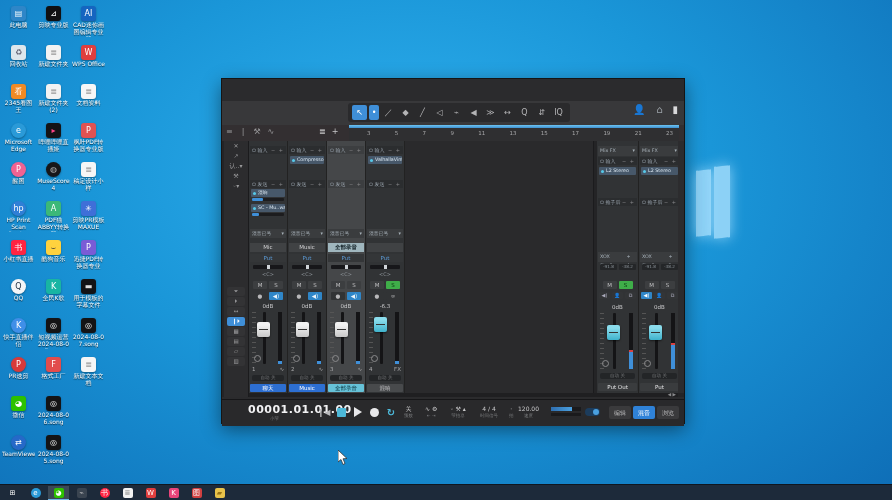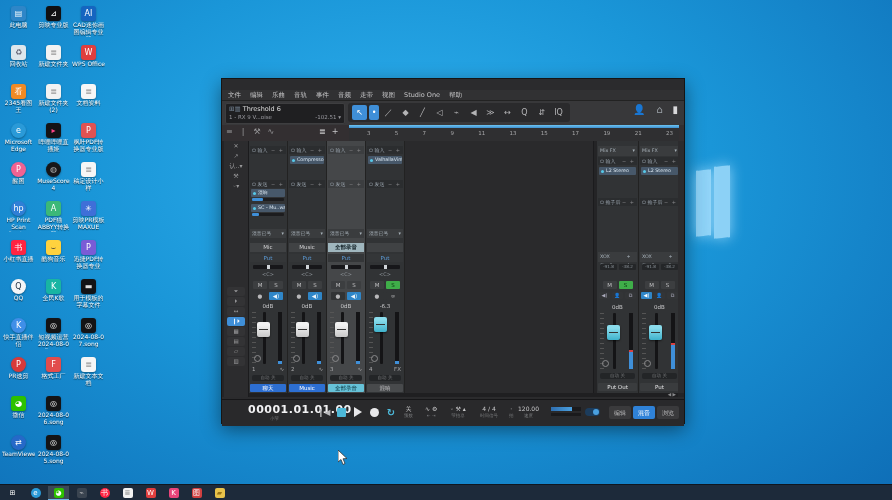--- a/index.html
+++ b/index.html
@@ -281,39 +281,22 @@
         <div class="ig circ" style="background: rgb(37, 105, 200);">⇄</div>
         <div class="lbl">TeamViewer</div>
       </div>
       <div class="dicon" style="left: 37px; top: 435px;">
         <div class="ig" style="background: rgb(20, 20, 22);">◎</div>
         <div class="lbl">2024-08-0 5.song</div>
       </div>
     </div>
 
   <div id="win">
-    <div id="menubar">
-        <span class="mitem">文件</span>
-        <span class="mitem">编辑</span>
-        <span class="mitem">乐曲</span>
-        <span class="mitem">音轨</span>
-        <span class="mitem">事件</span>
-        <span class="mitem">音频</span>
-        <span class="mitem">走带</span>
-        <span class="mitem">视图</span>
-        <span class="mitem">Studio One</span>
-        <span class="mitem">帮助</span>
-      </div>
 
     <div id="toolbarrow">
-      <div id="pluginbox">
-        <div class="r1"><span style="color:#7a8a9a;">⊞▥ </span><span>Threshold 6</span></div>
-        <div class="r2">1 - RX 9 V...oise</div>
-        <div class="val">-102.51 ▾</div>
-      </div>
       <div id="tools">
           <div class="tool sel">↖</div>
           <div class="tool sel sub">•</div>
           <div class="tool">／</div>
           <div class="tool">◆</div>
           <div class="tool">╱</div>
           <div class="tool">◁</div>
           <div class="tool">⌁</div>
           <div class="tool">◀</div>
           <div class="tool">≫</div>

